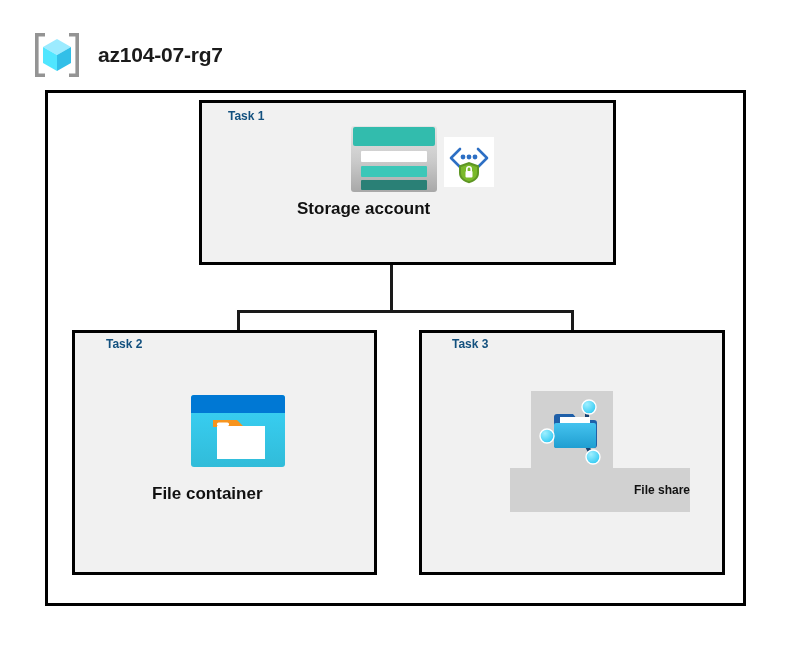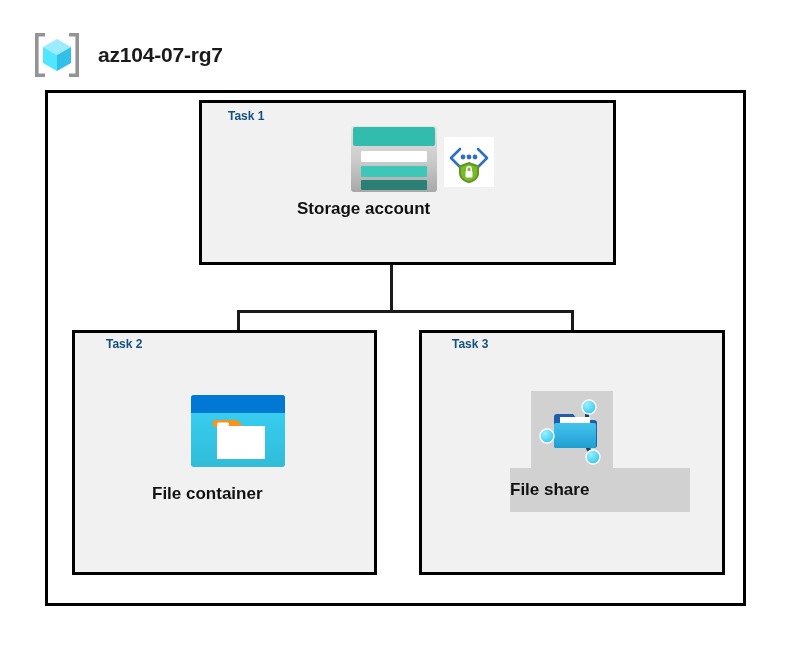--- a/index.html
+++ b/index.html
@@ -97,24 +97,24 @@
     height: 44px;
     background: #d1d1d1;
   }
   #fileshare-label {
     position: absolute;
     left: 510px;
     top: 468px;
     width: 180px;
     height: 44px;
     line-height: 44px;
-    font-size: 17px;
+    font-size: 12px;
     font-weight: bold;
     color: #111111;
-    text-align: left;
+    text-align: right;
   }
 
   
   .icon-wrap { position: absolute; }
   #storage-icon-wrap  { left: 351px; top: 126px; width: 86px; height: 66px; }
   #privatelink-icon-wrap { left: 444px; top: 137px; width: 50px; height: 50px; }
   #blob-icon-wrap     { left: 191px; top: 395px; width: 94px; height: 72px; }
   #fileshare-icon-bg  { left: 531px; top: 391px; width: 82px; height: 77px; background: #d1d1d1; }
   #fileshare-icon-wrap{ left: 537px; top: 396px; width: 72px; height: 70px; }
 

